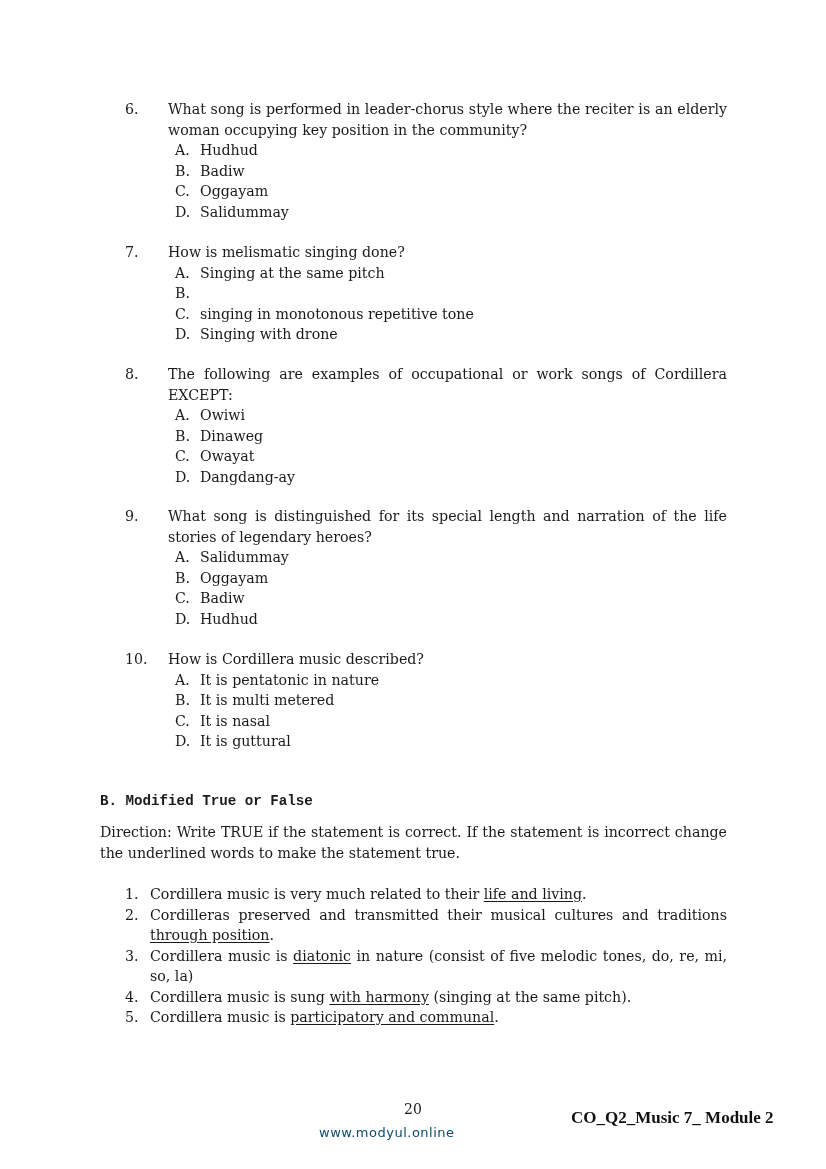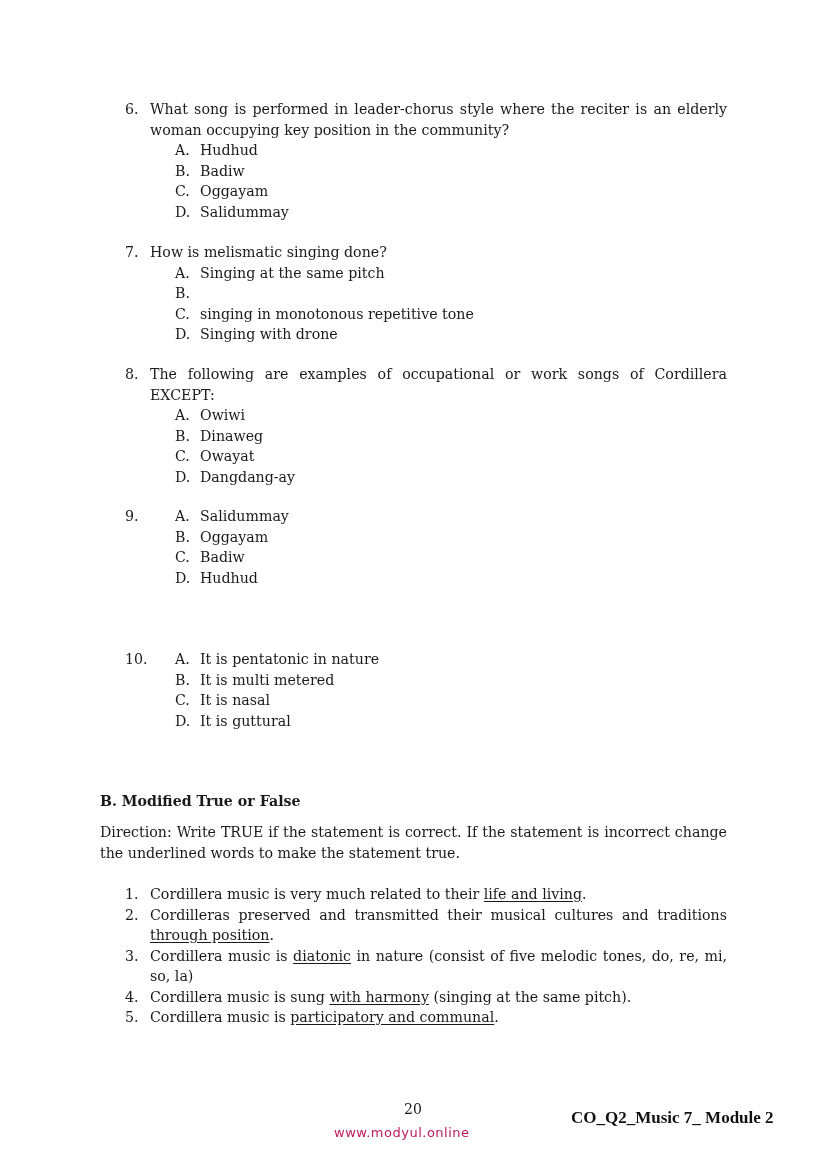--- a/index.html
+++ b/index.html
@@ -1,35 +1,35 @@
 <!DOCTYPE html>
 <html><head>
 <meta charset="utf-8">
 <style>
   html, body { margin: 0; padding: 0; background: #ffffff; }
   body { width: 826px; height: 1169px; position: relative; overflow: hidden;
          font-family: "DejaVu Serif", serif; color: #1a1a1a; }
   .page { position: absolute; left: 0; top: 0; width: 826px; height: 1169px; }
   .q { position: absolute; left: 125px; width: 602px; font-size: 14.2px; line-height: 20.5px; }
   .q .num { position: absolute; left: 0; top: 0; }
-  .q .stem { margin-left: 25px; text-align: justify; }
+  .q .stem { margin-left: 43px; text-align: justify; }
   .opts { margin-left: 50px; }
   .opt { position: relative; height: 20.5px; }
   .opt .letter { position: absolute; left: 0; }
   .opt .text { position: absolute; left: 25px; white-space: nowrap; text-align: right; }
-  .sec-title { position: absolute; left: 100px; top: 793px; font-weight: bold; font-size: 14.2px; }
+  .sec-title { position: absolute; left: 100px; top: 793px; font-weight: bold; font-size: 14.2px; font-family: Liberation Mono, monospace; }
   .direction { position: absolute; left: 100px; top: 822px; width: 627px; font-size: 14.2px; line-height: 20.5px; text-align: justify; }
   .tf { position: absolute; left: 125px; top: 884px; width: 602px; font-size: 14.2px; line-height: 20.5px; }
   .tf-item { position: relative; }
   .tf-item .num { position: absolute; left: 0; top: 0; }
   .tf-item .stem { margin-left: 25px; text-align: justify; }
   u { text-decoration: underline; text-underline-offset: 2px; }
   .pagenum { position: absolute; left: 404px; top: 1101px; font-size: 14px; text-align: right; }
   .code { position: absolute; left: 571px; top: 1108px; font-family: Liberation Serif, serif; font-weight: bold; font-size: 17px; color: #111; }
-  .watermark { position: absolute; left: 334px; top: 1125px; font-family: "DejaVu Sans", sans-serif; font-size: 13px; color: #be185d; letter-spacing: 0.5px; }
+  .watermark { position: absolute; left: 319px; top: 1125px; font-family: "DejaVu Sans", sans-serif; font-size: 13px; color: #0c4a6e; letter-spacing: 0.5px; }
 </style>
 </head>
 <body>
 
 <div class="page">
 
   <div class="q" style="top:99px;">
     <span class="num">6.</span>
     <div class="stem">What song is performed in leader-chorus style where the reciter is an elderly woman occupying key position in the community?</div>
     <div class="opts">
@@ -92,20 +92,21 @@
         </div>
       <div class="opt">
           <span class="letter">D.</span>
           <span class="text">Dangdang-ay</span>
         </div>
     </div>
   </div>
 
   <div class="q" style="top:506px;">
     <span class="num">9.</span>
+    <div class="stem">What song is distinguished for its special length and narration of the life stories of legendary heroes?</div>
     <div class="opts">
       <div class="opt">
           <span class="letter">A.</span>
           <span class="text">Salidummay</span>
         </div>
       <div class="opt">
           <span class="letter">B.</span>
           <span class="text">Oggayam</span>
         </div>
       <div class="opt">
@@ -114,20 +115,21 @@
         </div>
       <div class="opt">
           <span class="letter">D.</span>
           <span class="text">Hudhud</span>
         </div>
     </div>
   </div>
 
   <div class="q" style="top:649px;">
     <span class="num">10.</span>
+    <div class="stem">How is Cordillera music described?</div>
     <div class="opts">
       <div class="opt">
           <span class="letter">A.</span>
           <span class="text">It is pentatonic in nature</span>
         </div>
       <div class="opt">
           <span class="letter">B.</span>
           <span class="text">It is multi metered</span>
         </div>
       <div class="opt">

